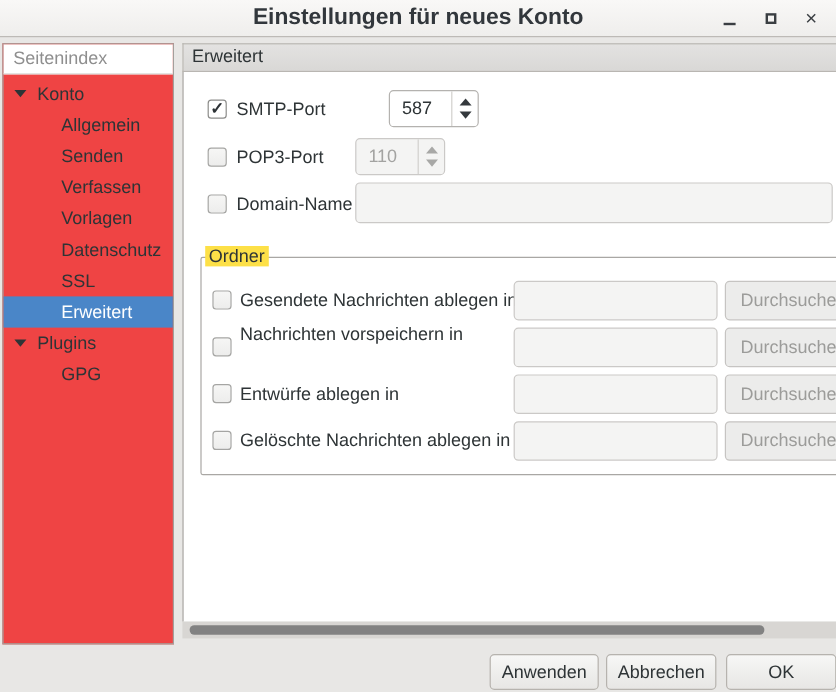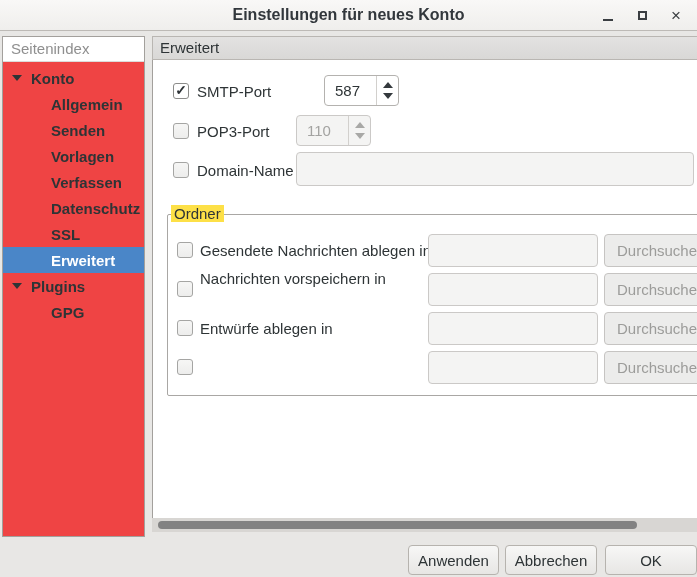--- a/index.html
+++ b/index.html
@@ -11,38 +11,38 @@
     position:relative;
   }
 
   
   .titlebar {
     position:absolute; left:0; top:0; width:697px; height:31px;
     background:linear-gradient(#f9f8f7,#efeeec);
     border-bottom:1px solid #bdbab6;
     display:flex; align-items:center; justify-content:center;
   }
-  .titlebar .title { font-weight:bold; font-size:16px; color:#32373c; }
+  .titlebar .title { font-weight:bold; font-size:19px; color:#32373c; }
   .win-controls { position:absolute; right:4px; top:0; height:31px; display:flex; align-items:center; }
   .win-btn { width:34px; height:28px; display:flex; align-items:center; justify-content:center; cursor:default; }
   .min-glyph { width:10px; height:2px; background:#3a3e42; margin-top:8px; }
   .max-glyph { width:9px; height:9px; border:2px solid #3a3e42; }
   .close-glyph { font-size:17px; line-height:1; color:#3a3e42; }
 
   
   .sidebar {
     position:absolute; left:2px; top:36px; width:143px; height:501px;
     background:#ef4444; border:1px solid #a3a09c;
   }
   .sidebar-header {
     height:25px; line-height:24px; padding-left:8px;
     color:#8f8f8f; background:#ffffff;
     border-bottom:1px solid #dcdcda;
   }
-  .tree { padding-top:3px;font-weight:bold; }
+  .tree { padding-top:3px; }
   .tree-row { height:26px; display:flex; align-items:center; cursor:default; }
   .tree-row.level0 { padding-left:28px; }
   .tree-row.level1 { padding-left:48px; }
   .tree-row.selected { background:#4a86c8; color:#ffffff; }
   .expander {
     position:absolute; left:9px; width:0; height:0; 
     border-left:5px solid transparent; border-right:5px solid transparent;
     border-top:6px solid #2e3436;
   }
 
@@ -148,24 +148,24 @@
       <span class="expander"></span>
       <span>Konto</span>
     </div>
     <div class="tree-row level1">
         <span>Allgemein</span>
       </div>
     <div class="tree-row level1">
         <span>Senden</span>
       </div>
     <div class="tree-row level1">
+        <span>Verfassen</span>
+      </div>
+    <div class="tree-row level1">
         <span>Vorlagen</span>
-      </div>
-    <div class="tree-row level1">
-        <span>Verfassen</span>
       </div>
     <div class="tree-row level1">
         <span>Datenschutz</span>
       </div>
     <div class="tree-row level1">
         <span>SSL</span>
       </div>
     <div class="tree-row level1 selected">
         <span>Erweitert</span>
       </div>
@@ -220,20 +220,21 @@
     <span class="row-label" style="left:47px;top:210px;">Nachrichten vorspeichern in</span>
     <input class="entry" style="left: 275px; top: 213px; width: 170px; height: 33px;" readonly="" value="">
     <button class="browse-btn" style="left:451px;top:213px;">Durchsuchen</button>
 
     <span class="cb" style="position:absolute;left:24px;top:260px;"></span>
     <span class="row-label" style="left:47px;top:260px;">Entwürfe ablegen in</span>
     <input class="entry" style="left: 275px; top: 252px; width: 170px; height: 33px;" readonly="" value="">
     <button class="browse-btn" style="left:451px;top:252px;">Durchsuchen</button>
 
     <span class="cb" style="position:absolute;left:24px;top:299px;"></span>
+    <span class="row-label" style="left:47px;top:299px;">Gelöschte Nachrichten ablegen in</span>
     <input class="entry" style="left: 275px; top: 291px; width: 170px; height: 33px;" readonly="" value="">
     <button class="browse-btn" style="left:451px;top:291px;">Durchsuchen</button>
 
   </div>
 
   <div class="hscroll">
     <div class="hscroll-thumb"></div>
   </div>
 </div>
 

